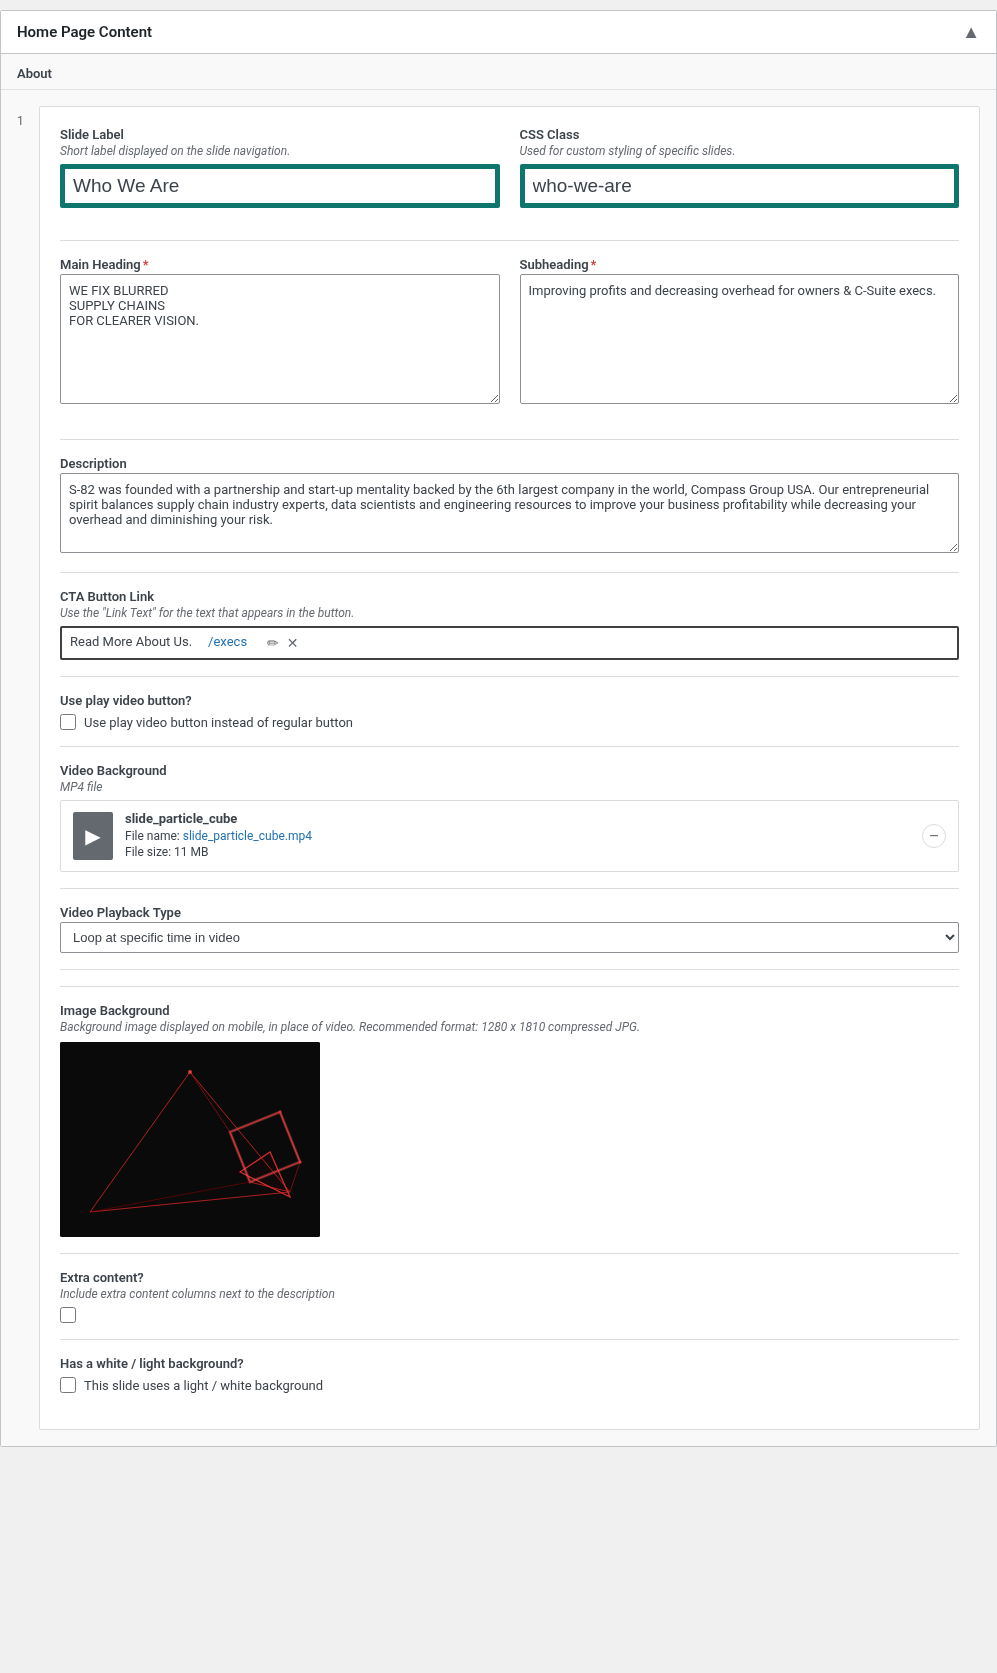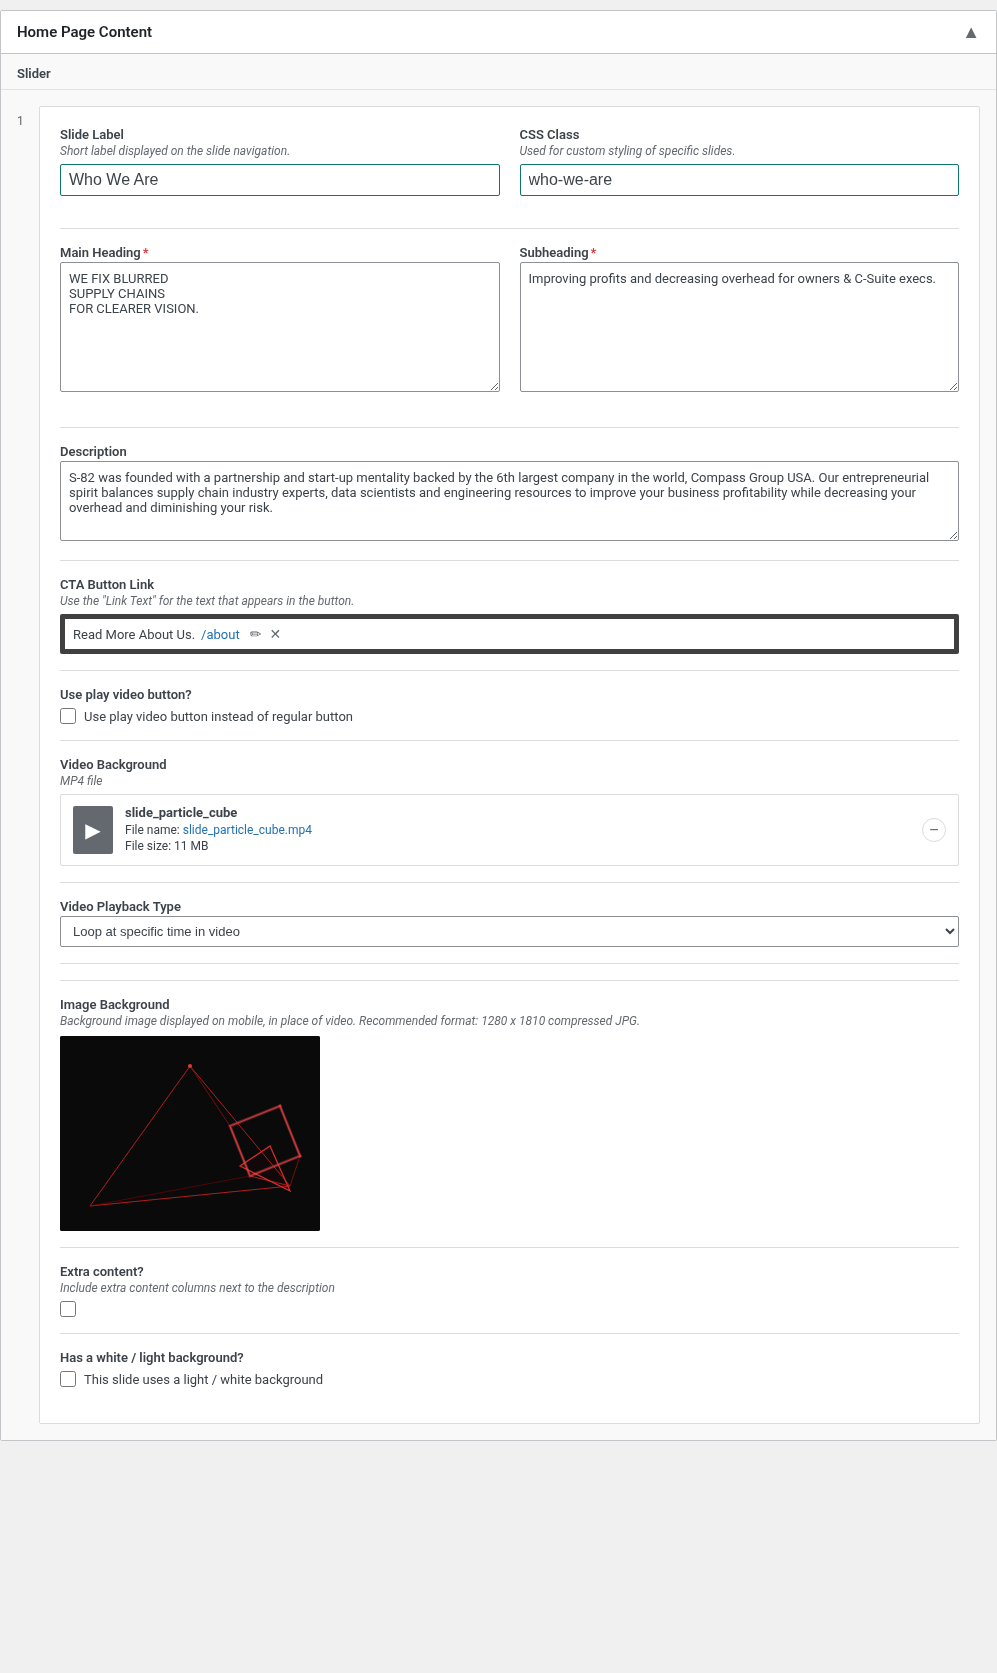--- a/index.html
+++ b/index.html
@@ -78,46 +78,46 @@
     }
     .field-desc {
       font-size: 12px;
       color: #646970;
       margin-bottom: 6px;
       font-style: italic;
     }
     input[type="text"], input[type="number"] {
       width: 100%;
       padding: 6px 8px;
-      border: 1px solid #0f766e;
-      border-radius: 2px;
-      font-size: 16px;
+      border: 5px solid #0f766e;
+      border-radius: 2px;
+      font-size: 19px;
       color: #3c434a;
       background: #fff;
       outline: none;
     }
     textarea {
       width: 100%;
       padding: 8px 8px;
       border: 1px solid #8c8f94;
       border-radius: 2px;
       font-size: 13px;
       color: #3c434a;
       background: #fff;
       resize: vertical;
       min-height: 130px;
       outline: none;
       font-family: inherit;
     }
     .cta-link-wrapper {
       display: flex;
-      align-items: center;
-      gap: 6px;
+      align-items: flex-start;
+      gap: 16px;
       padding: 6px 8px;
-      border: 5px solid #404040;
+      border: 2px solid #404040;
       border-radius: 2px;
       background: #fff;
     }
     .cta-link-text {
       font-size: 13px;
       color: #3c434a;
     }
     .cta-link-url {
       color: #2271b1;
       text-decoration: none;
@@ -262,21 +262,21 @@
 </head>
 <body>
 
 <div class="page-wrapper">
 
   <div class="page-header">
     <span class="page-header-title">Home Page Content</span>
     <span class="collapse-icon">▲</span>
   </div>
 
-  <div class="section-label">Slider</div>
+  <div class="section-label">About</div>
 
   <div class="slider-container">
     <div class="slide-wrapper">
       <span class="slide-index">1</span>
       <div class="slide-card slide-card-inner">
 
         <div class="form-row">
           <div class="form-col">
             <div class="form-group">
               <label class="field-label">Slide Label</label>
@@ -323,21 +323,21 @@
           <textarea class="description-textarea" style="">S-82 was founded with a partnership and start-up mentality backed by the 6th largest company in the world, Compass Group USA. Our entrepreneurial spirit balances supply chain industry experts, data scientists and engineering resources to improve your business profitability while decreasing your overhead and diminishing your risk.</textarea>
         </div>
 
         <hr class="section-divider">
 
         <div class="form-group">
           <label class="field-label">CTA Button Link</label>
           <p class="field-desc">Use the "Link Text" for the text that appears in the button.</p>
           <div class="cta-link-wrapper">
             <span class="cta-link-text">Read More About Us.</span>
-            <a class="cta-link-url" href="#">/about</a>
+            <a class="cta-link-url" href="#">/execs</a>
             <div class="cta-link-actions">
               <button class="icon-btn">✏</button>
               <button class="icon-btn">✕</button>
             </div>
           </div>
         </div>
 
         <hr class="section-divider">
 
         <div class="form-group">

